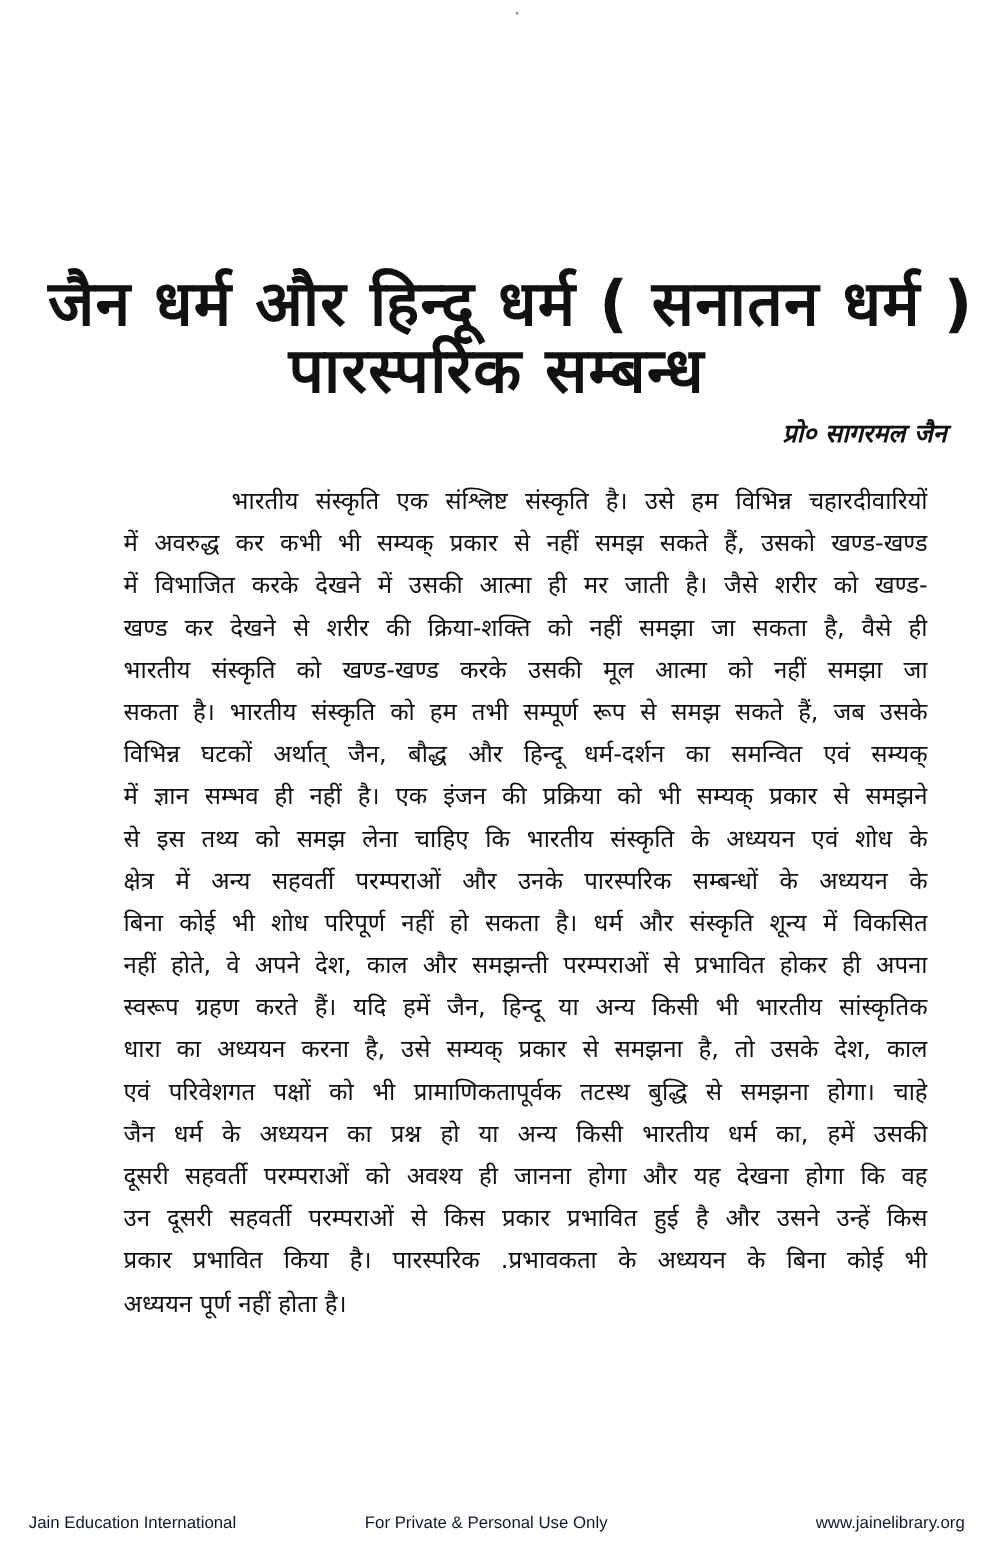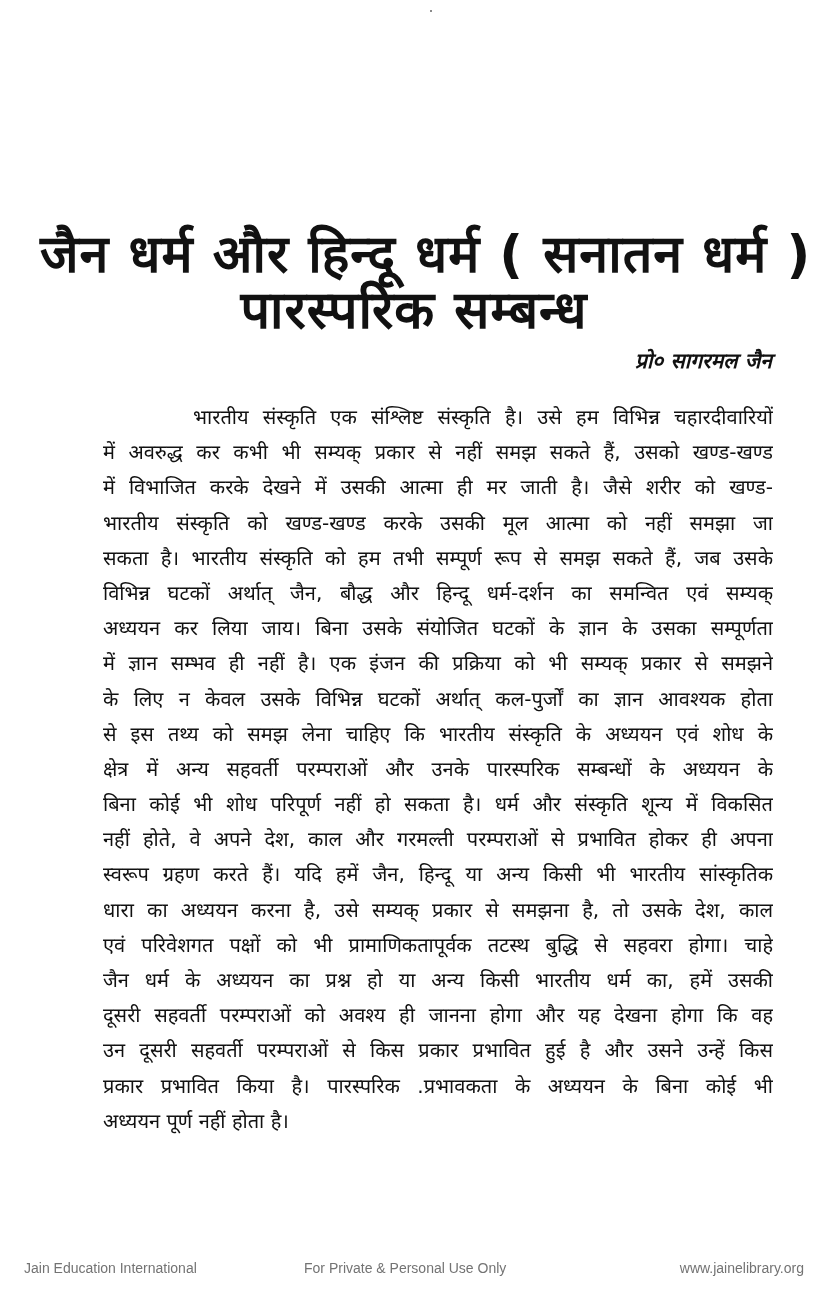--- a/index.html
+++ b/index.html
@@ -33,21 +33,21 @@
     .title-line {
       font-size: 52px;
       line-height: 56px;
       font-weight: bold;
       letter-spacing: 1px;
       white-space: nowrap;
     }
     .author {
       position: absolute;
       top: 346px;
-      right: 56px;
+      right: 39px;
       font-size: 21px;
       font-style: italic;
       font-weight: bold;
     }
     .body-text {
       position: absolute;
       top: 400px;
       left: 57px;
       width: 716px;
       font-size: 20px;
@@ -71,21 +71,21 @@
       text-align-last: left;
     }
     .footer {
       position: absolute;
       top: 1260px;
       left: 0;
       width: 828px;
       height: 20px;
       font-family: "Liberation Sans", sans-serif;
       font-size: 14px;
-      color: #737373;
+      color: #0f172a;
     }
     .footer span {
       position: absolute;
       top: 0;
     }
     .footer .left { left: 24px; }
     .footer .center { left: 304px; text-align: right; }
     .footer .right { right: 24px; }
   </style>
 </head>
@@ -97,33 +97,32 @@
   <div class="title-line">जैन धर्म और हिन्दू धर्म ( सनातन धर्म ) का</div>
   <div class="title-line">पारस्परिक सम्बन्ध</div>
 </div>
 
 <div class="author">प्रो० सागरमल जैन</div>
 
 <div class="body-text">
   <span class="body-line indent">भारतीय संस्कृति एक संश्लिष्ट संस्कृति है। उसे हम विभिन्न चहारदीवारियों</span>
   <span class="body-line">में अवरुद्ध कर कभी भी सम्यक् प्रकार से नहीं समझ सकते हैं, उसको खण्ड-खण्ड</span>
   <span class="body-line">में विभाजित करके देखने में उसकी आत्मा ही मर जाती है। जैसे शरीर को खण्ड-</span>
+  <span class="body-line">खण्ड कर देखने से शरीर की क्रिया-शक्ति को नहीं समझा जा सकता है, वैसे ही</span>
   <span class="body-line">भारतीय संस्कृति को खण्ड-खण्ड करके उसकी मूल आत्मा को नहीं समझा जा</span>
   <span class="body-line">सकता है। भारतीय संस्कृति को हम तभी सम्पूर्ण रूप से समझ सकते हैं, जब उसके</span>
   <span class="body-line">विभिन्न घटकों अर्थात् जैन, बौद्ध और हिन्दू धर्म-दर्शन का समन्वित एवं सम्यक्</span>
-  <span class="body-line">अध्ययन कर लिया जाय। बिना उसके संयोजित घटकों के ज्ञान के उसका सम्पूर्णता</span>
   <span class="body-line">में ज्ञान सम्भव ही नहीं है। एक इंजन की प्रक्रिया को भी सम्यक् प्रकार से समझने</span>
-  <span class="body-line">के लिए न केवल उसके विभिन्न घटकों अर्थात् कल-पुर्जों का ज्ञान आवश्यक होता</span>
   <span class="body-line">से इस तथ्य को समझ लेना चाहिए कि भारतीय संस्कृति के अध्ययन एवं शोध के</span>
   <span class="body-line">क्षेत्र में अन्य सहवर्ती परम्पराओं और उनके पारस्परिक सम्बन्धों के अध्ययन के</span>
   <span class="body-line">बिना कोई भी शोध परिपूर्ण नहीं हो सकता है। धर्म और संस्कृति शून्य में विकसित</span>
-  <span class="body-line">नहीं होते, वे अपने देश, काल और गरमल्ती परम्पराओं से प्रभावित होकर ही अपना</span>
+  <span class="body-line">नहीं होते, वे अपने देश, काल और समझन्ती परम्पराओं से प्रभावित होकर ही अपना</span>
   <span class="body-line">स्वरूप ग्रहण करते हैं। यदि हमें जैन, हिन्दू या अन्य किसी भी भारतीय सांस्कृतिक</span>
   <span class="body-line">धारा का अध्ययन करना है, उसे सम्यक् प्रकार से समझना है, तो उसके देश, काल</span>
-  <span class="body-line">एवं परिवेशगत पक्षों को भी प्रामाणिकतापूर्वक तटस्थ बुद्धि से सहवरा होगा। चाहे</span>
+  <span class="body-line">एवं परिवेशगत पक्षों को भी प्रामाणिकतापूर्वक तटस्थ बुद्धि से समझना होगा। चाहे</span>
   <span class="body-line">जैन धर्म के अध्ययन का प्रश्न हो या अन्य किसी भारतीय धर्म का, हमें उसकी</span>
   <span class="body-line">दूसरी सहवर्ती परम्पराओं को अवश्य ही जानना होगा और यह देखना होगा कि वह</span>
   <span class="body-line">उन दूसरी सहवर्ती परम्पराओं से किस प्रकार प्रभावित हुई है और उसने उन्हें किस</span>
   <span class="body-line">प्रकार प्रभावित किया है। पारस्परिक .प्रभावकता के अध्ययन के बिना कोई भी</span>
   <span class="body-line last">अध्ययन पूर्ण नहीं होता है।</span>
 </div>
 
 <div class="footer">
   <span class="left">Jain Education International</span>
   <span class="center">For Private &amp; Personal Use Only</span>

